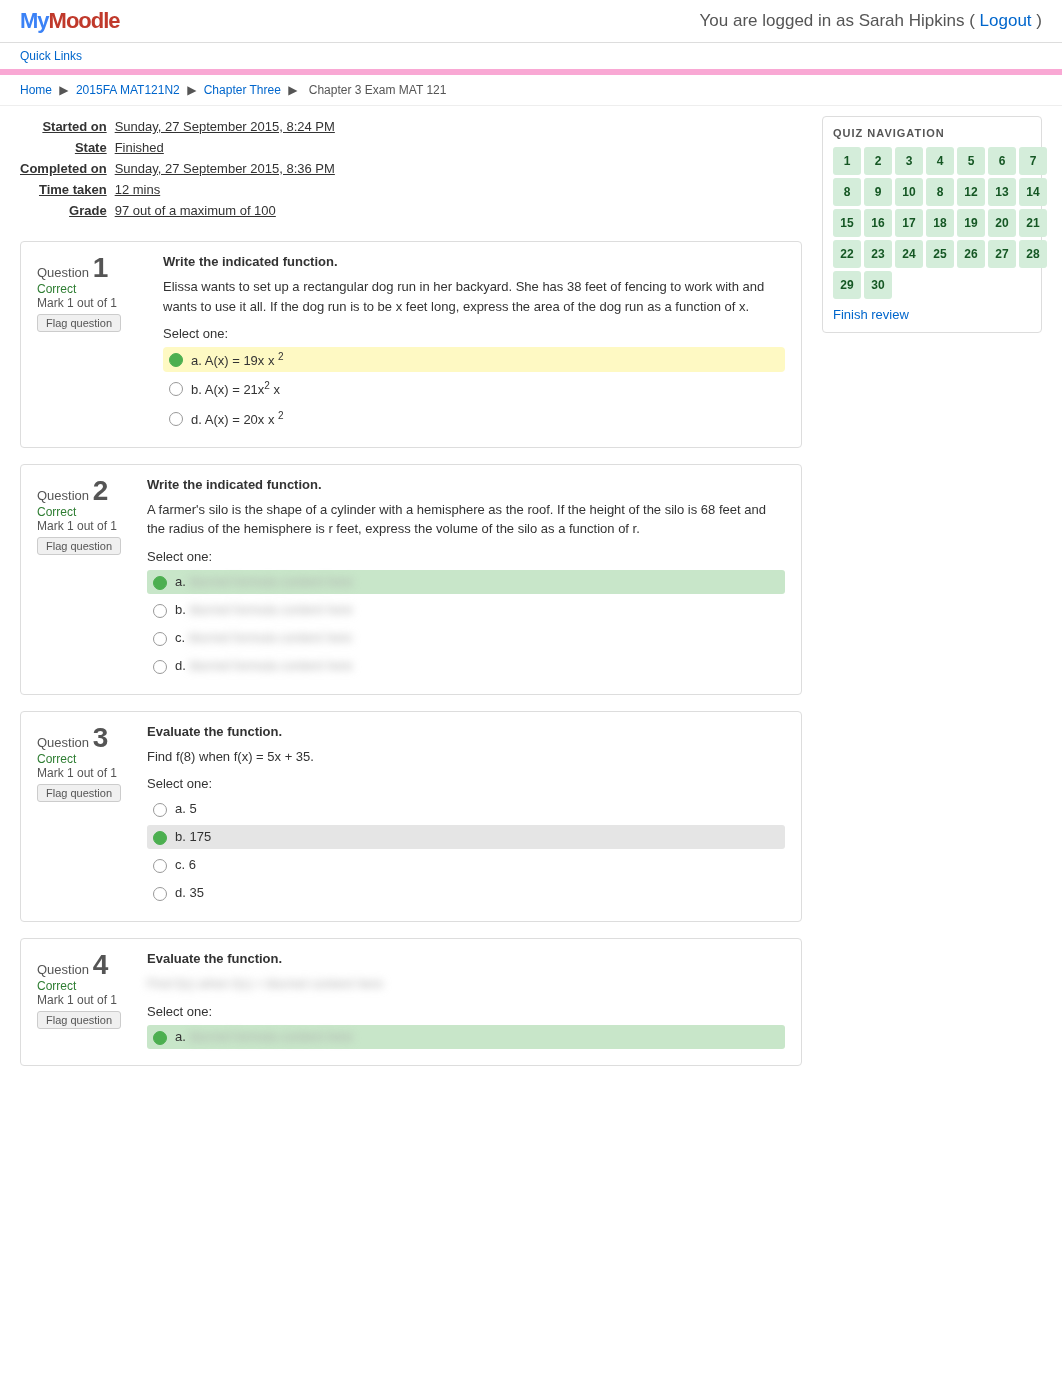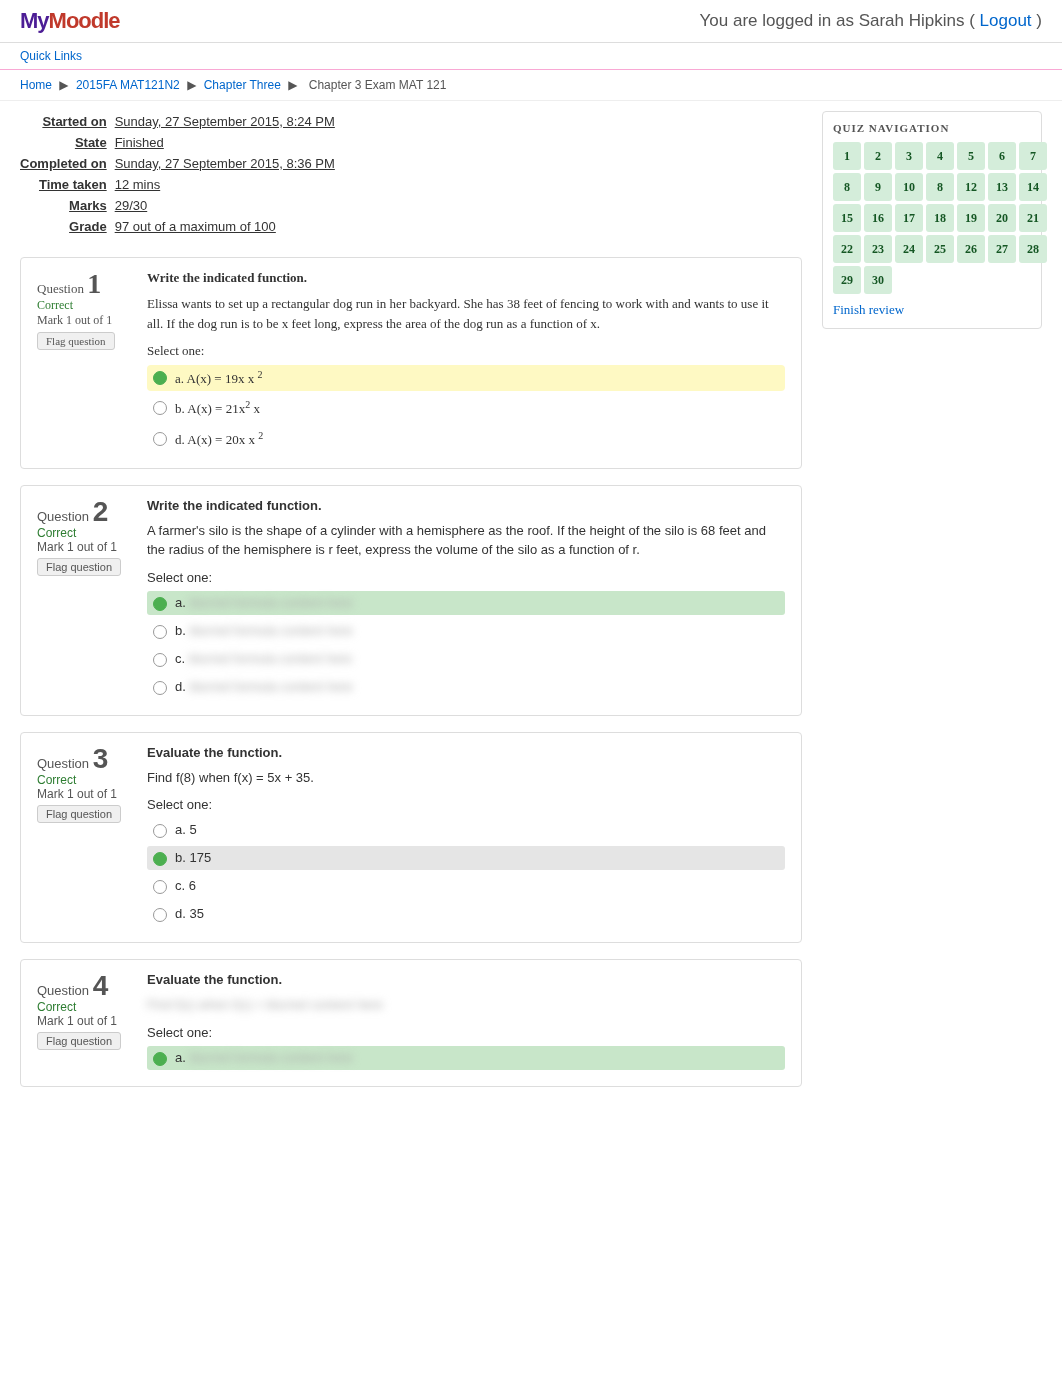--- a/index.html
+++ b/index.html
@@ -6,21 +6,21 @@
     body { font-family: Arial, sans-serif; font-size: 13px; color: #333; background: #fff; }
 
     
     .header { display: flex; justify-content: space-between; align-items: center; padding: 8px 20px; border-bottom: 1px solid #ddd; }
     .logo-area { display: flex; align-items: center; }
     .logo-text { font-size: 22px; font-weight: bold; color: #c0392b; letter-spacing: -1px; }
     .user-info { font-size: 17px; color: #555; }
     .user-info a { color: #0066cc; text-decoration: none; }
 
     
-    .quick-links { padding: 6px 20px; font-size: 12px; color: #0066cc; cursor: pointer; border-bottom: 1px solid #f9a8d4; }
+    .quick-links { padding: 6px 20px; font-size: 12px; color: #0066cc; cursor: pointer; border-bottom: 6px solid #f9a8d4; }
 
     
     .breadcrumb { padding: 8px 20px; font-size: 12px; color: #555; border-bottom: 1px solid #eee; }
     .breadcrumb a { color: #0066cc; text-decoration: none; }
     .breadcrumb span { margin: 0 4px; }
 
     
     .main-layout { display: flex; padding: 10px 20px; gap: 20px; }
     .content-area { flex: 1; }
     .sidebar { width: 220px; flex-shrink: 0; }
@@ -36,35 +36,35 @@
     .flag-question { display: inline-block; background: #f0f0f0; border: 1px solid #ccc; border-radius: 3px; padding: 2px 8px; font-size: 11px; color: #555; margin-top: 4px; cursor: pointer; }
     .question-text { font-weight: bold; font-size: 13px; margin-bottom: 8px; }
     .question-body { font-size: 13px; margin-bottom: 10px; line-height: 1.5; }
     .select-one { font-size: 13px; margin-bottom: 6px; }
     .answer-option { display: flex; align-items: flex-start; gap: 8px; margin: 4px 0; padding: 4px 6px; font-size: 13px; }
     .option-radio { width: 14px; height: 14px; border: 1px solid #999; border-radius: 50%; display: inline-block; flex-shrink: 0; margin-top: 2px; }
     .option-radio.selected { background: #4caf50; border-color: #4caf50; }
     .blurred { filter: blur(4px); user-select: none; color: #aaa; }
 
     
-    .quiz-nav { border: 1px solid #ddd; border-radius: 4px; padding: 10px; font-family: Liberation Serif, serif; }
+    .quiz-nav { border: 1px solid #ddd; border-radius: 4px; padding: 10px; }
     .quiz-nav-title { font-size: 11px; font-weight: bold; color: #555; letter-spacing: 1px; margin-bottom: 8px; text-transform: uppercase; }
     .nav-grid { display: grid; grid-template-columns: repeat(7, 28px); gap: 3px; margin-bottom: 8px; }
     .nav-item { width: 28px; height: 28px; display: flex; align-items: center; justify-content: center; font-size: 12px; border-radius: 3px; cursor: pointer; background: #d4edda; color: #155724; font-weight: bold; }
     .finish-review { color: #0066cc; font-size: 13px; cursor: pointer; text-decoration: none; }
 
     sup { font-size: 10px; }
   </style>
 </head>
 <body>
 
 <div class="header">
   <div class="logo-area">
     <div class="logo-text">
-      <span style="color:#4c1d95;">My</span><span style="color:#c0392b;">Moodle</span>
+      <span style="color:#3b82f6;">My</span><span style="color:#c0392b;">Moodle</span>
     </div>
   </div>
   <div class="user-info">
     <span>You are logged in as Sarah Hipkins (</span>
     <a href="#">Logout</a>
     <span>)</span>
   </div>
 </div>
 
 <div class="quick-links">Quick Links</div>
@@ -96,34 +96,30 @@
         </tr>
         <tr>
           <td>Completed on</td>
           <td>Sunday, 27 September 2015, 8:36 PM</td>
         </tr>
         <tr>
           <td>Time taken</td>
           <td>12 mins</td>
         </tr>
         <tr>
-          <td>Marks</td>
-          <td>29/30</td>
-        </tr>
-        <tr>
           <td>Grade</td>
           <td>97 out of a maximum of 100</td>
         </tr>
       </tbody>
         </table>
     </div>
 
     <div id="questions-container">
         <div class="question-block">
-          <div style="display: flex; gap: 0px; font-family: Liberation Serif, serif;">
+          <div style="display: flex; gap: 16px;">
             <div style="width: 110px; flex-shrink: 0;"><div style="font-size: 13px; font-weight: normal; color: rgb(85, 85, 85);">Question <span style="font-size: 28px; font-weight: bold; line-height: 1;">1</span></div><div style="font-size: 12px; color: rgb(46, 125, 50);">Correct</div><div style="font-size: 12px; color: rgb(85, 85, 85);">Mark 1 out of 1</div><div class="flag-question">Flag question</div></div>
             <div style="flex: 1 1 0%;">
               <div class="question-text">Write the indicated function.</div>
               <div class="question-body">Elissa wants to set up a rectangular dog run in her backyard. She has 38 feet of fencing to work with and wants to use it all. If the dog run is to be x feet long, express the area of the dog run as a function of x.</div>
               <div class="select-one">Select one:</div>
               <div class="answer-option" style="background: #fef9c3; border-radius: 4px;">
                 <span class="option-radio selected"></span>
                 <span>a. A(x) = 19x  x <sup>2</sup></span>
               </div>
               <div class="answer-option">

